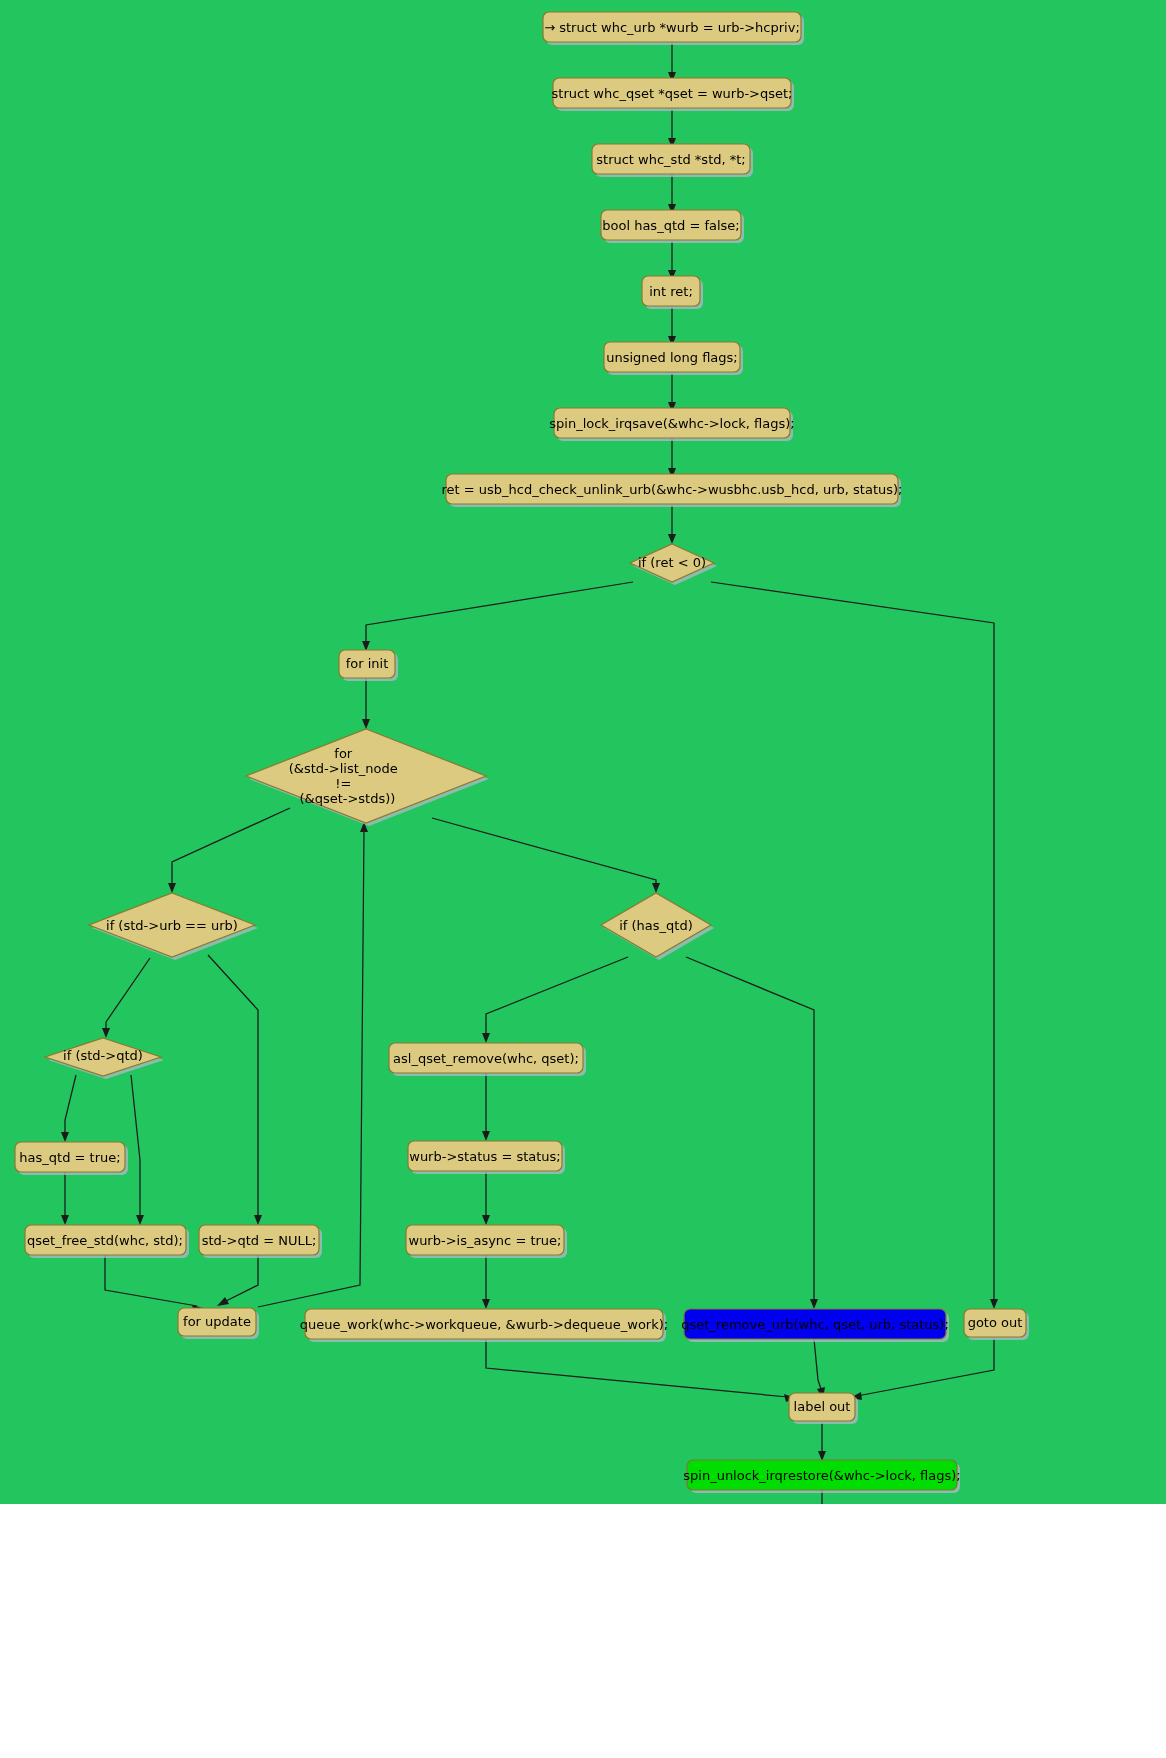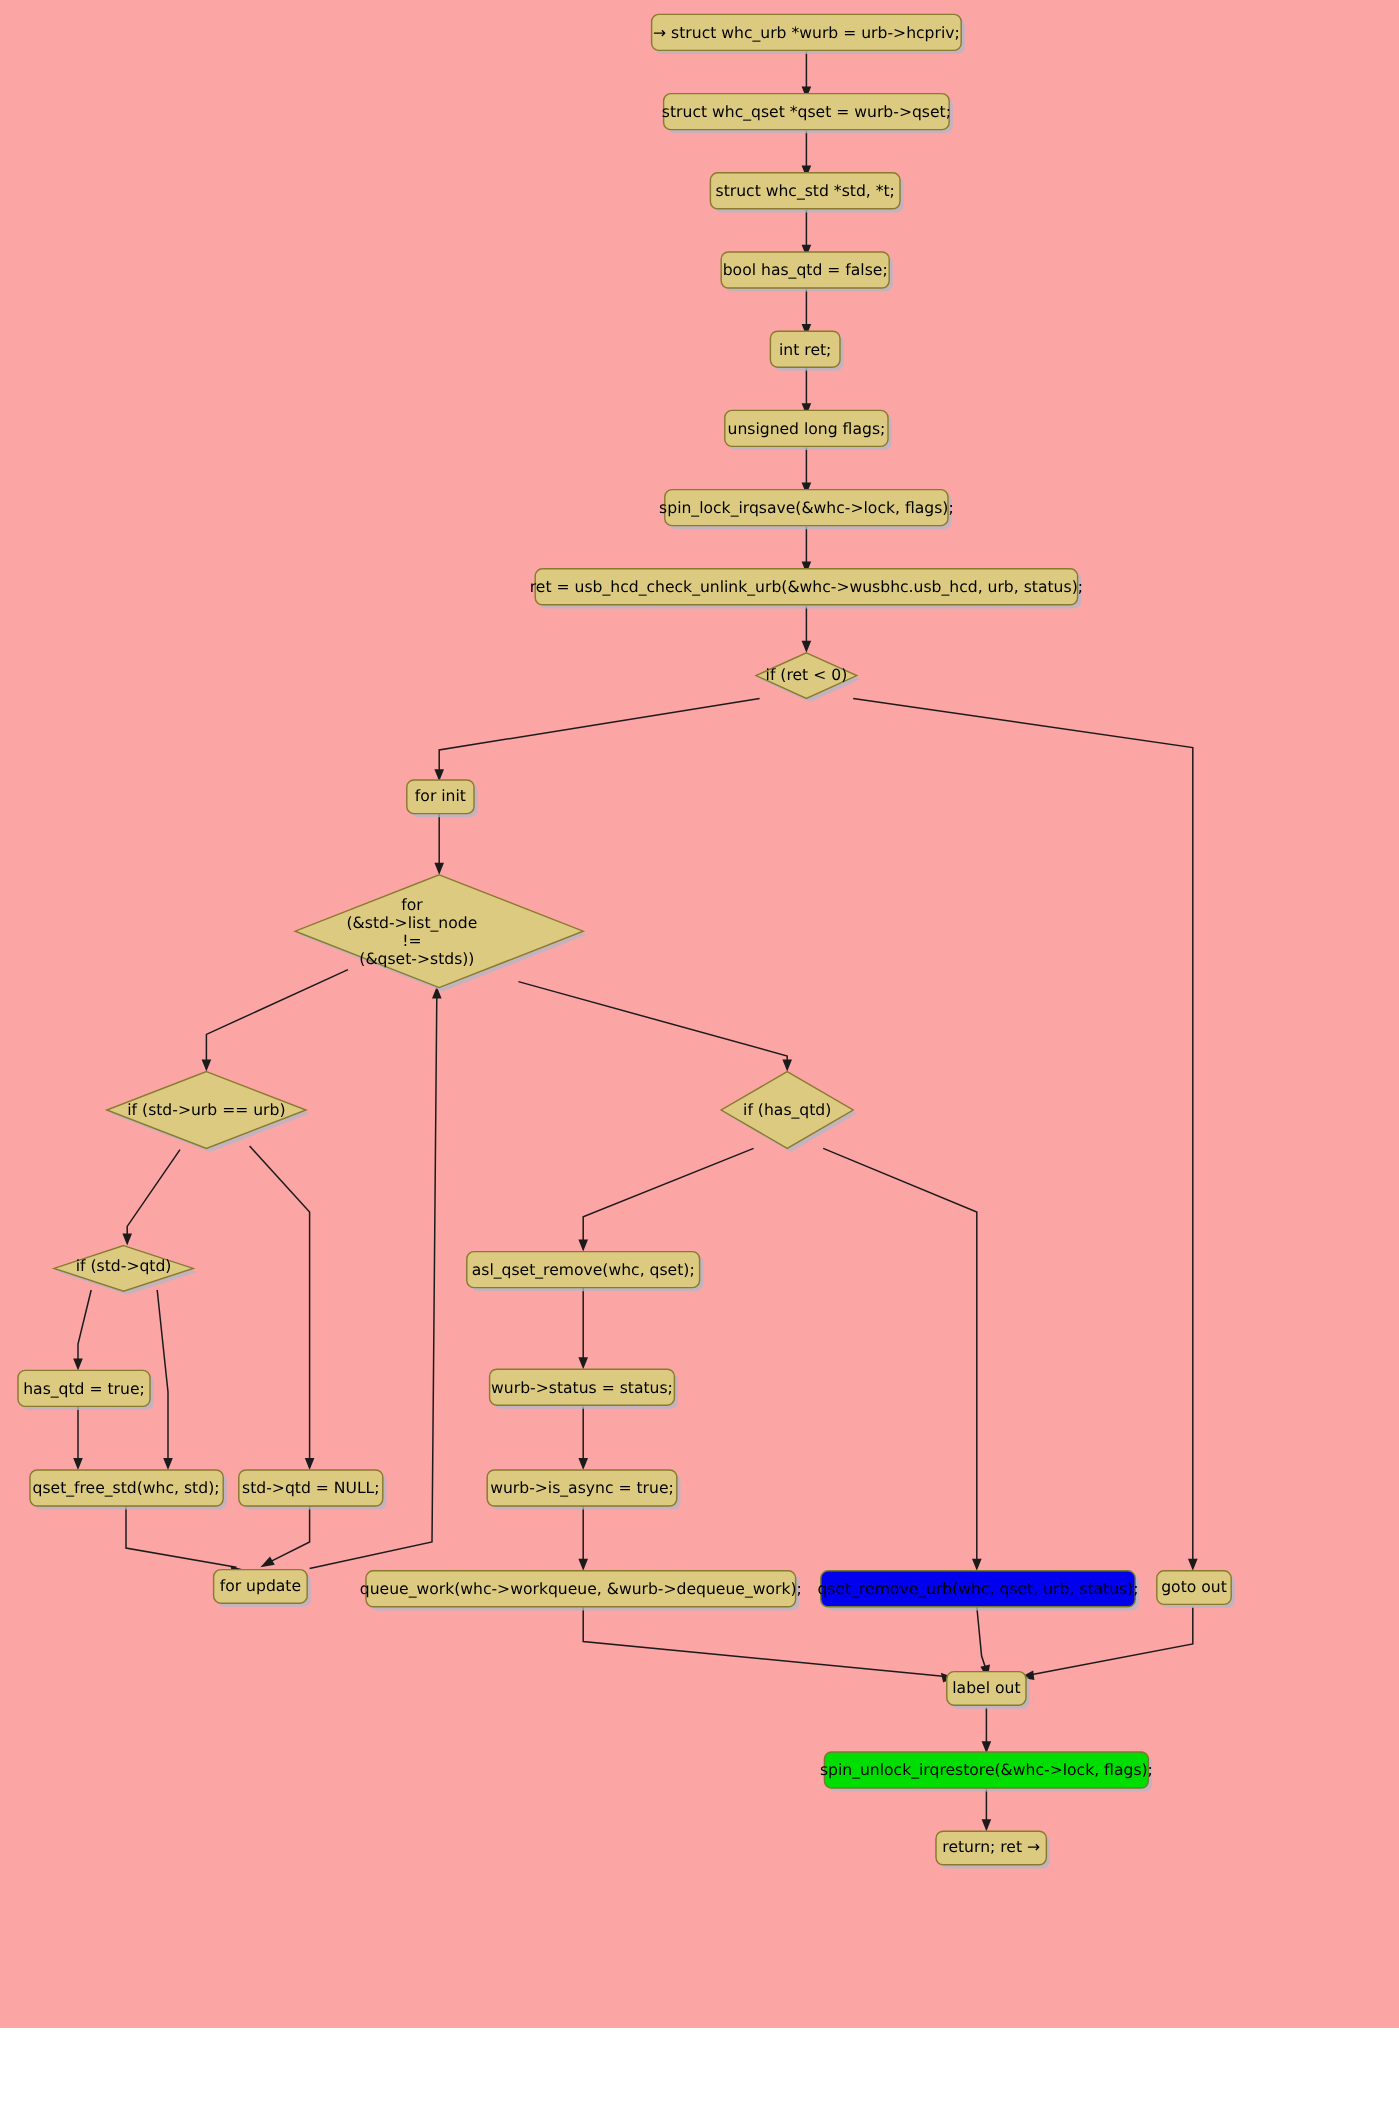--- a/index.html
+++ b/index.html
@@ -3,22 +3,22 @@
 <meta charset="utf-8">
 <style>
   html, body {
     margin: 0;
     padding: 0;
     background: #ffffff;
   }
   #canvas-wrap {
     position: relative;
     width: 1166px;
-    height: 1690px;
-    background: #fca5a5;
+    height: 1504px;
+    background: #22c55e;
     overflow: hidden;
     font-family: "DejaVu Sans", sans-serif;
   }
   svg.flow { display: block; }
   .node-text {
     font-family: "DejaVu Sans", sans-serif;
     font-size: 13px;
     fill: #000000;
     dominant-baseline: middle;
     text-anchor: middle;

